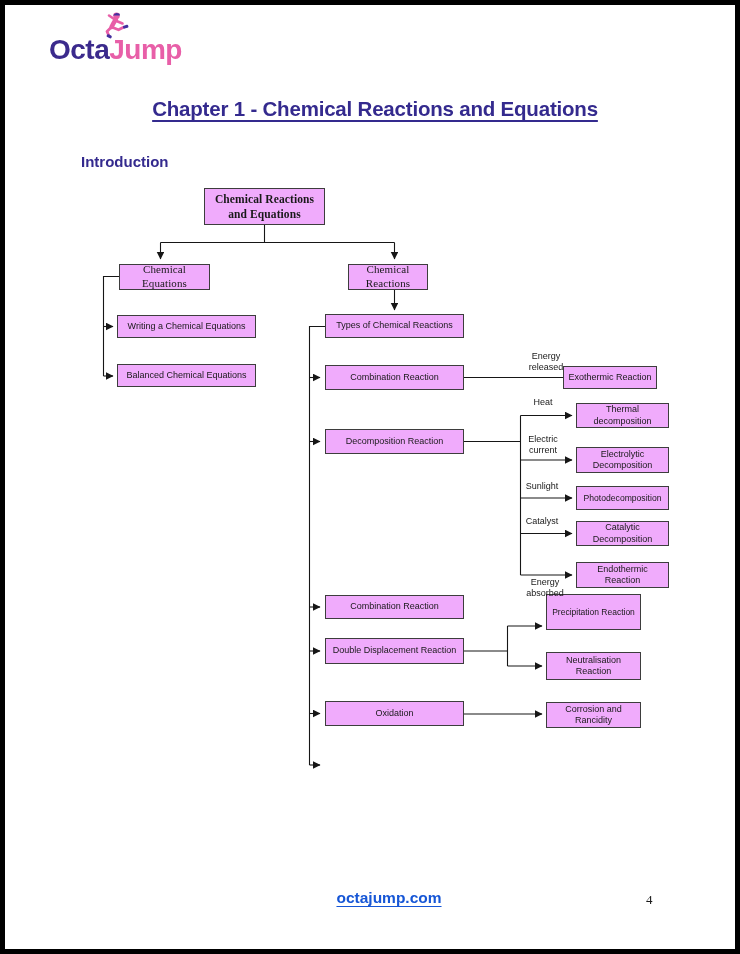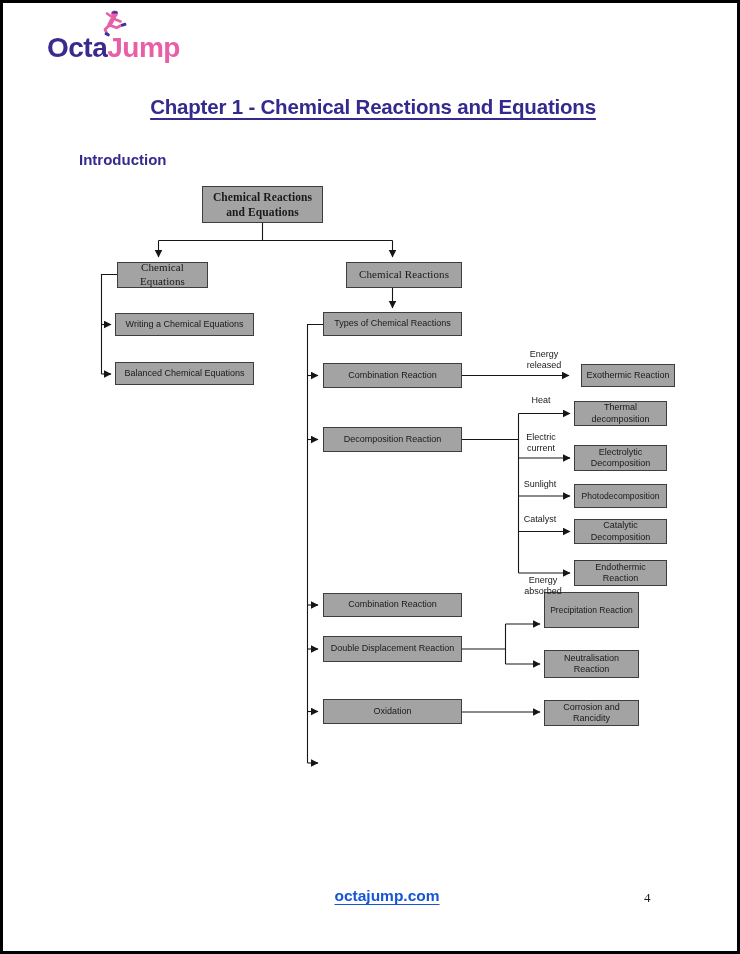--- a/index.html
+++ b/index.html
@@ -1,33 +1,33 @@
 <!DOCTYPE html>
 <html><head>
 <meta charset="utf-8">
 <style>
   html,body{margin:0;padding:0;background:#fff;}
   .page{position:relative;width:740px;height:954px;box-sizing:border-box;background:#ffffff;
-        border:3px solid #000000;overflow:hidden;font-family:"Liberation Sans",sans-serif;}
+        border:5px solid #000000;overflow:hidden;font-family:"Liberation Sans",sans-serif;}
 
   
   .logo{position:absolute;top:30px;left:44px;font-size:28px;font-weight:700;letter-spacing:-0.5px;line-height:30px;}
   .logo .octa{color:#3b2a8c;}
   .logo .jump{color:#e85fa8;}
   .logo-icon{position:absolute;top:5px;left:92px;width:36px;height:32px;}
 
   .doc-title{position:absolute;top:92px;left:0;width:740px;text-align:center;
              font-size:20.5px;font-weight:700;color:#342a8e;letter-spacing:-0.2px;}
   .doc-title span{text-decoration:underline;text-decoration-thickness:2px;text-underline-offset:4px;}
 
   .section-heading{position:absolute;top:148px;left:76px;font-size:15px;font-weight:700;color:#342a8e;}
 
   
   .fc-lines{position:absolute;top:0;left:0;pointer-events:none;}
-  .fc-box{position:absolute;box-sizing:border-box;background:#a3a3a3;border:1px solid #3d3d3d;
+  .fc-box{position:absolute;box-sizing:border-box;background:#f0abfc;border:1px solid #3d3d3d;
           display:flex;align-items:center;justify-content:center;text-align:center;
           font:9px/1.25 "Liberation Sans",sans-serif;color:#191919;padding:1px 2px;}
   .fc-serif{font-family:"Liberation Serif",serif;font-size:11px;letter-spacing:0.1px;padding:12px 0;}
   .fc-root{font-family:"Liberation Serif",serif;font-size:11.5px;font-weight:700;letter-spacing:0.1px;}
   .fc-label{position:absolute;font:9px/1.2 "Liberation Sans",sans-serif;color:#191919;text-align:center;}
 
   
   .footer-link{position:absolute;top:884px;left:0;width:724px;text-align:center;
                font-size:15.5px;font-weight:700;color:#1656d6;text-decoration:underline;
                text-underline-offset:3px;cursor:pointer;margin-left:22px;}
@@ -87,26 +87,26 @@
       <path d="M459,646 H502.5"></path>
       <path d="M502.5,621 V661"></path>
       <path d="M502.5,621 H537" marker-end="url(#arw)"></path>
       <path d="M502.5,661 H537" marker-end="url(#arw)"></path>
       <path d="M459,709 H537" marker-end="url(#arw)"></path>
     </g>
   </svg>
 
   <div class="fc-box fc-root" style="left:199px;top:183px;width:121px;height:37px">Chemical Reactions and Equations</div>
   <div class="fc-box fc-serif" style="left:114px;top:259px;width:91px;height:24px">Chemical Equations</div>
-  <div class="fc-box fc-serif" style="left:343px;top:259px;width:116px;height:24px">Chemical Reactions</div>
+  <div class="fc-box fc-serif" style="left:343px;top:259px;width:80px;height:24px">Chemical Reactions</div>
   <div class="fc-box" style="left:112px;top:310px;width:139px;height:23px">Writing a Chemical Equations</div>
   <div class="fc-box" style="left:112px;top:359px;width:139px;height:23px">Balanced Chemical Equations</div>
   <div class="fc-box" style="left:320px;top:309px;width:139px;height:24px">Types of Chemical Reactions</div>
   <div class="fc-box" style="left:320px;top:360px;width:139px;height:25px">Combination Reaction</div>
-  <div class="fc-box" style="left:578px;top:361px;width:94px;height:23px">Exothermic Reaction</div>
+  <div class="fc-box" style="left:558px;top:361px;width:94px;height:23px">Exothermic Reaction</div>
   <div class="fc-box" style="left:320px;top:424px;width:139px;height:25px">Decomposition Reaction</div>
   <div class="fc-box" style="left:571px;top:398px;width:93px;height:25px">Thermal decomposition</div>
   <div class="fc-box" style="left:571px;top:442px;width:93px;height:26px">Electrolytic Decomposition</div>
   <div class="fc-box" style="left:571px;top:481px;width:93px;height:24px;font-size:8.6px;padding:1px 0">Photodecomposition</div>
   <div class="fc-box" style="left:571px;top:516px;width:93px;height:25px">Catalytic Decomposition</div>
   <div class="fc-box" style="left:571px;top:557px;width:93px;height:26px">Endothermic Reaction</div>
   <div class="fc-box" style="left:320px;top:590px;width:139px;height:24px">Combination Reaction</div>
   <div class="fc-box" style="left:320px;top:633px;width:139px;height:26px">Double Displacement Reaction</div>
   <div class="fc-box" style="left:541px;top:589px;width:95px;height:24px;font-size:8.5px;padding:17px 0;white-space:nowrap">Precipitation Reaction</div>
   <div class="fc-box" style="left:541px;top:647px;width:95px;height:28px">Neutralisation Reaction</div>

